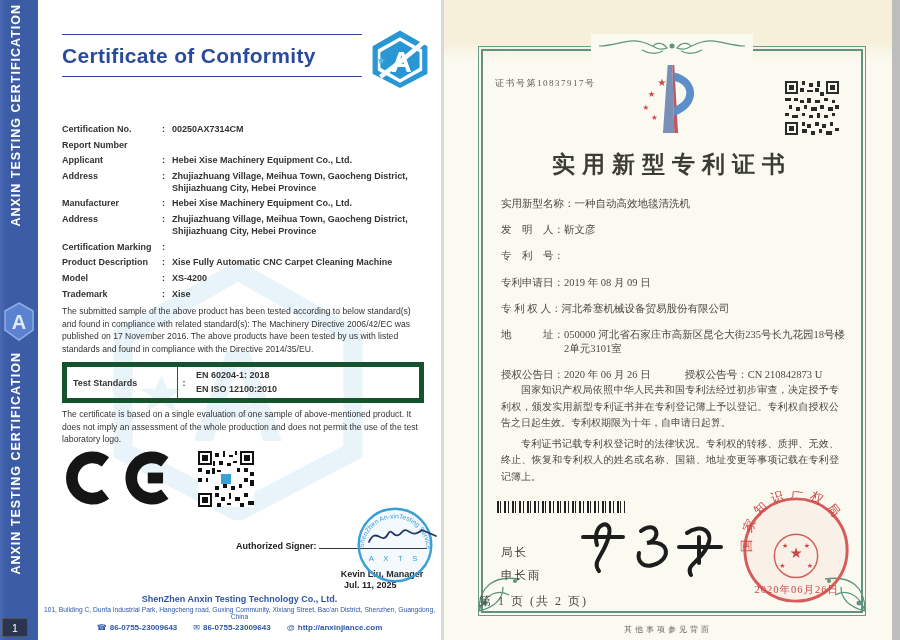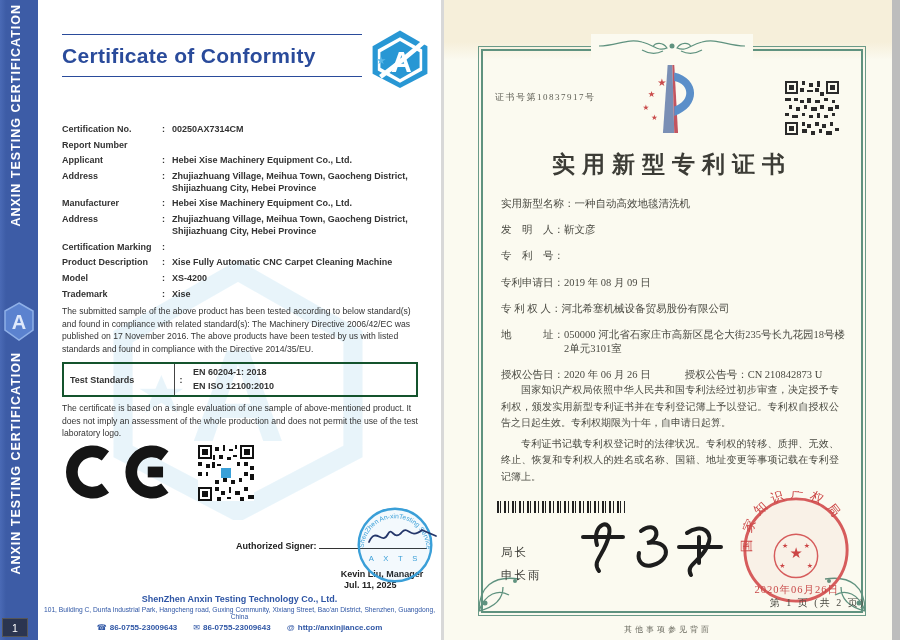--- a/index.html
+++ b/index.html
@@ -18,21 +18,21 @@
   .watermark{position:absolute;left:60px;top:260px;opacity:.10;}
   .coc-header{position:absolute;left:24px;top:34px;width:300px;border-top:1.5px solid #2a4b9b;border-bottom:1.5px solid #2a4b9b;padding:9px 0 8px 0;}
   .coc-title{color:#2a4b9b;font-size:21px;font-weight:bold;letter-spacing:.3px;}
   .coc-logo{position:absolute;right:8px;top:28px;}
   .coc-body{position:absolute;left:24px;top:124px;width:358px;color:#333;}
   .frow{display:flex;margin-bottom:4px;font-size:9px;line-height:1.3;font-weight:bold;}
   .flabel{width:100px;flex:none;}
   .fsep{width:10px;flex:none;color:#333;}
   .fvalue{flex:1;}
   .stmt{font-size:8.6px;line-height:1.45;color:#333;margin-top:5px;}
-  .ts-box{display:flex;border:2px solid #14532d;margin-top:7px;width:352px;}
+  .ts-box{display:flex;border:5px solid #14532d;margin-top:7px;width:352px;}
   .ts-label{width:98px;flex:none;border-right:1px solid #444;padding:5px 6px;font-size:9px;font-weight:bold;display:flex;align-items:center;}
   .ts-sep{width:12px;flex:none;display:flex;align-items:center;justify-content:center;font-size:9px;font-weight:bold;}
   .ts-vals{flex:1;padding:2px 6px;font-size:9px;font-weight:bold;line-height:1.5;}
   .marks{display:flex;align-items:flex-start;gap:14px;margin-top:6px;}
   .signer{position:absolute;left:198px;top:536px;width:200px;font-size:9px;color:#222;}
   .signer-line{display:inline-block;width:108px;border-bottom:1px solid #333;height:12px;}
   .signer-label{font-weight:bold;}
   .sig-name{margin-left:92px;font-weight:bold;margin-top:18px;text-align:center;}
   .sig-date{margin-left:108px;font-weight:bold;margin-top:1px;}
   .stamp{position:absolute;left:116px;top:-34px;}
@@ -45,37 +45,37 @@
 
   
   .cert-right{position:absolute;left:444px;top:0;width:448px;height:640px;background:linear-gradient(#f6efda 0,#f6efda 42px,#fbfaf0 60px,#fbfaf0 100%);font-family:"Liberation Serif",serif;}
   .scan-edge{position:absolute;right:0;top:0;width:8px;height:640px;background:#bdbdbd;}
   .green-border{position:absolute;left:34px;right:26px;top:46px;bottom:24px;border:1px solid #6a9a88;}
   .green-border::before{content:"";position:absolute;left:2px;right:2px;top:2px;bottom:2px;border:2px solid #5f927f;}
   .flourish-top{position:absolute;top:-13px;left:50%;transform:translateX(-50%);background:#fbfaf0;padding:0 6px;}
   .corner{position:absolute;}
   .corner.bl{left:-4px;bottom:-4px;}
   .corner.br{right:-4px;bottom:-4px;transform:scaleX(-1);}
-  .cert-no{position:absolute;top:30px;left:16px;font-size:9px;letter-spacing:1.5px;color:#5c5c52;margin-top:14px;}
+  .cert-no{position:absolute;top:30px;left:16px;font-size:9px;letter-spacing:1.5px;color:#5c5c52;}
   .patent-logo{position:absolute;top:14px;left:50%;transform:translateX(-58%);}
   .qr-right{position:absolute;top:34px;right:26px;}
   .rc-title{position:absolute;top:102px;left:0;width:100%;text-align:center;font-size:23px;letter-spacing:7px;color:#3c3c36;font-weight:bold;}
   .rc-body{position:absolute;top:150px;left:22px;right:20px;color:#4a4a42;}
   .rrow{display:flex;margin-bottom:12px;font-size:10.5px;line-height:1.35;}
   .rlabel{flex:none;white-space:nowrap;}
   .rvalue{flex:1;}
   .grant-row{display:flex;gap:34px;font-size:10.5px;}
   .para{font-size:10px;line-height:1.65;text-indent:2em;margin:0 6px 4px 0;text-align:justify;}
   .barcode{position:absolute;top:454px;left:18px;width:128px;height:12px;background:repeating-linear-gradient(90deg,#222 0 2px,#fbfaf0 2px 3px,#222 3px 4px,#fbfaf0 4px 7px,#222 7px 9px,#fbfaf0 9px 11px,#222 11px 12px,#fbfaf0 12px 15px);}
   .director-label{position:absolute;top:498px;left:22px;font-size:11.5px;color:#3c3c36;letter-spacing:2px;}
   .director-name{position:absolute;top:521px;left:22px;font-size:11.5px;color:#3c3c36;letter-spacing:2px;}
   .director-sig{position:absolute;top:462px;left:96px;}
   .seal{position:absolute;top:444px;right:10px;}
   .seal-date{position:absolute;top:536px;right:26px;color:#c84848;font-size:10.5px;letter-spacing:1px;}
-  .page-info{position:absolute;bottom:5px;left:0;width:100%;text-align:right;font-size:10px;color:#4a4a42;letter-spacing:2px;}
+  .page-info{position:absolute;bottom:5px;left:0;width:100%;text-align:left;font-size:12px;color:#4a4a42;letter-spacing:2px;}
   .back-note{position:absolute;bottom:5px;left:0;width:100%;text-align:center;font-size:8px;color:#6b6b60;letter-spacing:3px;}
 </style>
 </head>
 <body>
 
 <div class="sidebar">
   <div class="vtext vt1">ANXIN TESTING CERTIFICATION</div>
   <div class="side-logo">
     <svg width="34" height="44" viewBox="0 0 34 44">
       <polygon points="17,3 31,11 31,30 17,40 3,30 3,11" fill="#5b82cf" stroke="#8fb0e8" stroke-width="1.5"></polygon>

